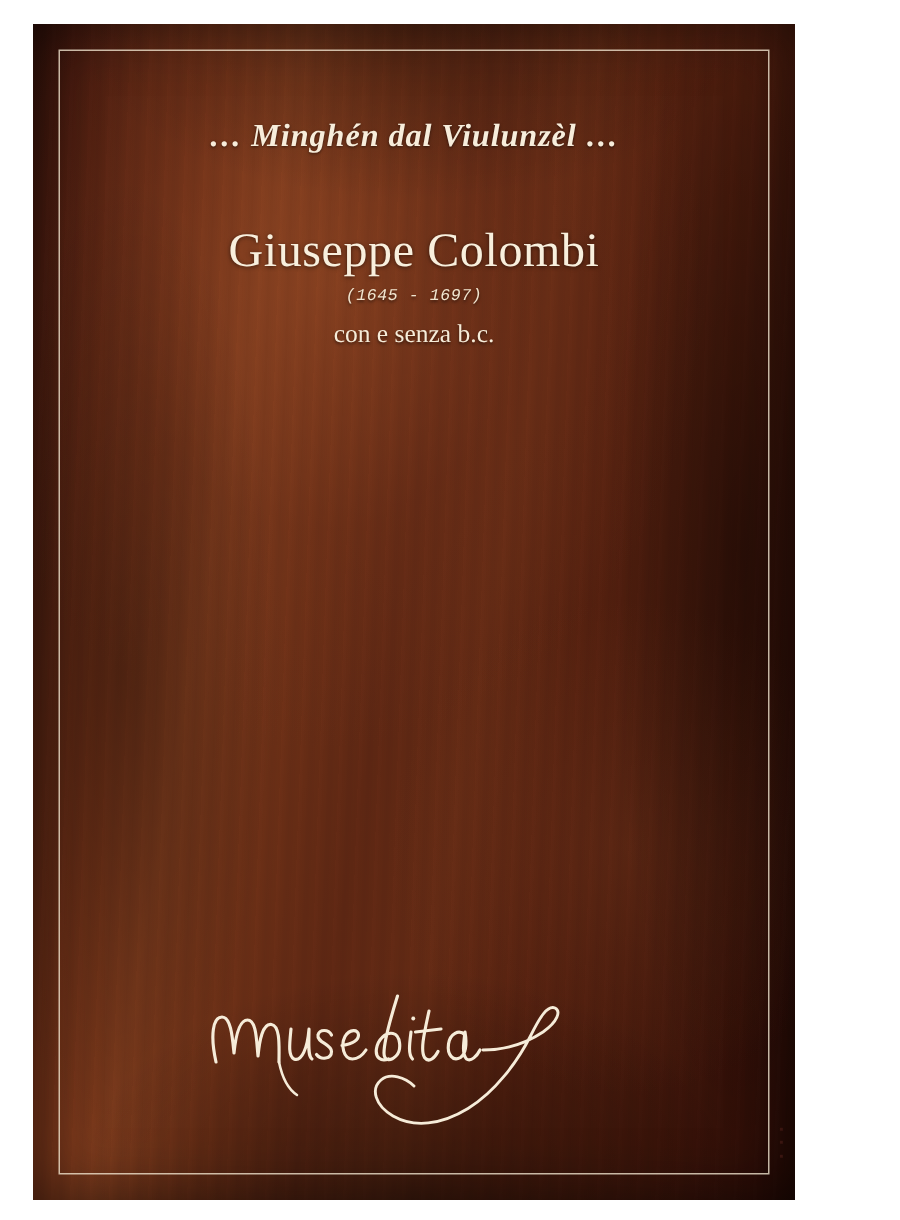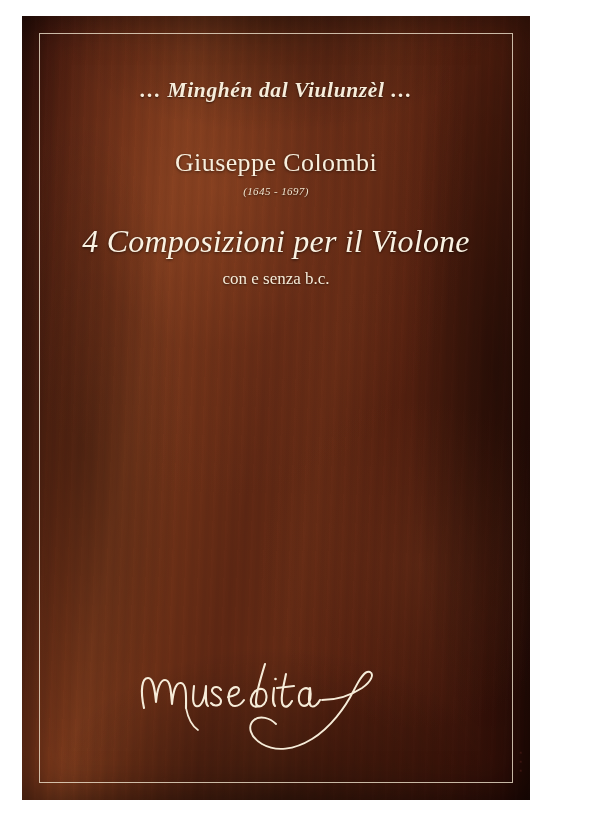--- a/index.html
+++ b/index.html
@@ -111,29 +111,29 @@
     font-family: "Liberation Serif", serif;
     font-size: 9.6px;
     letter-spacing: 0.35px;
     color: #f2e6d0;
     text-shadow: 0 1px 2px rgba(0,0,0,0.5);
   }
 
   .composer {
     margin-top: 45px;
     font-family: "Liberation Serif", serif;
-    font-size: 26px;
+    font-size: 32px;
     letter-spacing: 0.4px;
     color: #f8efdd;
     text-shadow: 0 1px 3px rgba(0,0,0,0.55);
   }
 
   .dates {
     margin-top: 7px;
-    font-family: Liberation Serif, serif;
+    font-family: Liberation Mono, monospace;
     font-style: italic;
     font-size: 11px;
     letter-spacing: 0.4px;
     color: #f1e5cf;
     text-shadow: 0 1px 2px rgba(0,0,0,0.5);
     text-align: center;
   }
 
   .work-title {
     margin-top: 26px;
@@ -207,21 +207,20 @@
     <div class="frame"></div>
 
     <div class="content">
       <div class="series-title">… Minghén dal Viulunzèl …</div>
 
 
       <div class="composer">Giuseppe Colombi</div>
 
       <div class="dates">(1645 - 1697)</div>
 
-      <div class="work-title">4 Composizioni per il Violone</div>
 
       <div class="work-sub">con e senza b.c.</div>
 
 
     </div>
 
     <div class="logo">
       <svg viewBox="0 0 300 120" width="300" height="120" aria-hidden="true">
         <g fill="none" stroke="#f6ecd9" stroke-width="2.1" stroke-linecap="round" stroke-linejoin="round">
 

